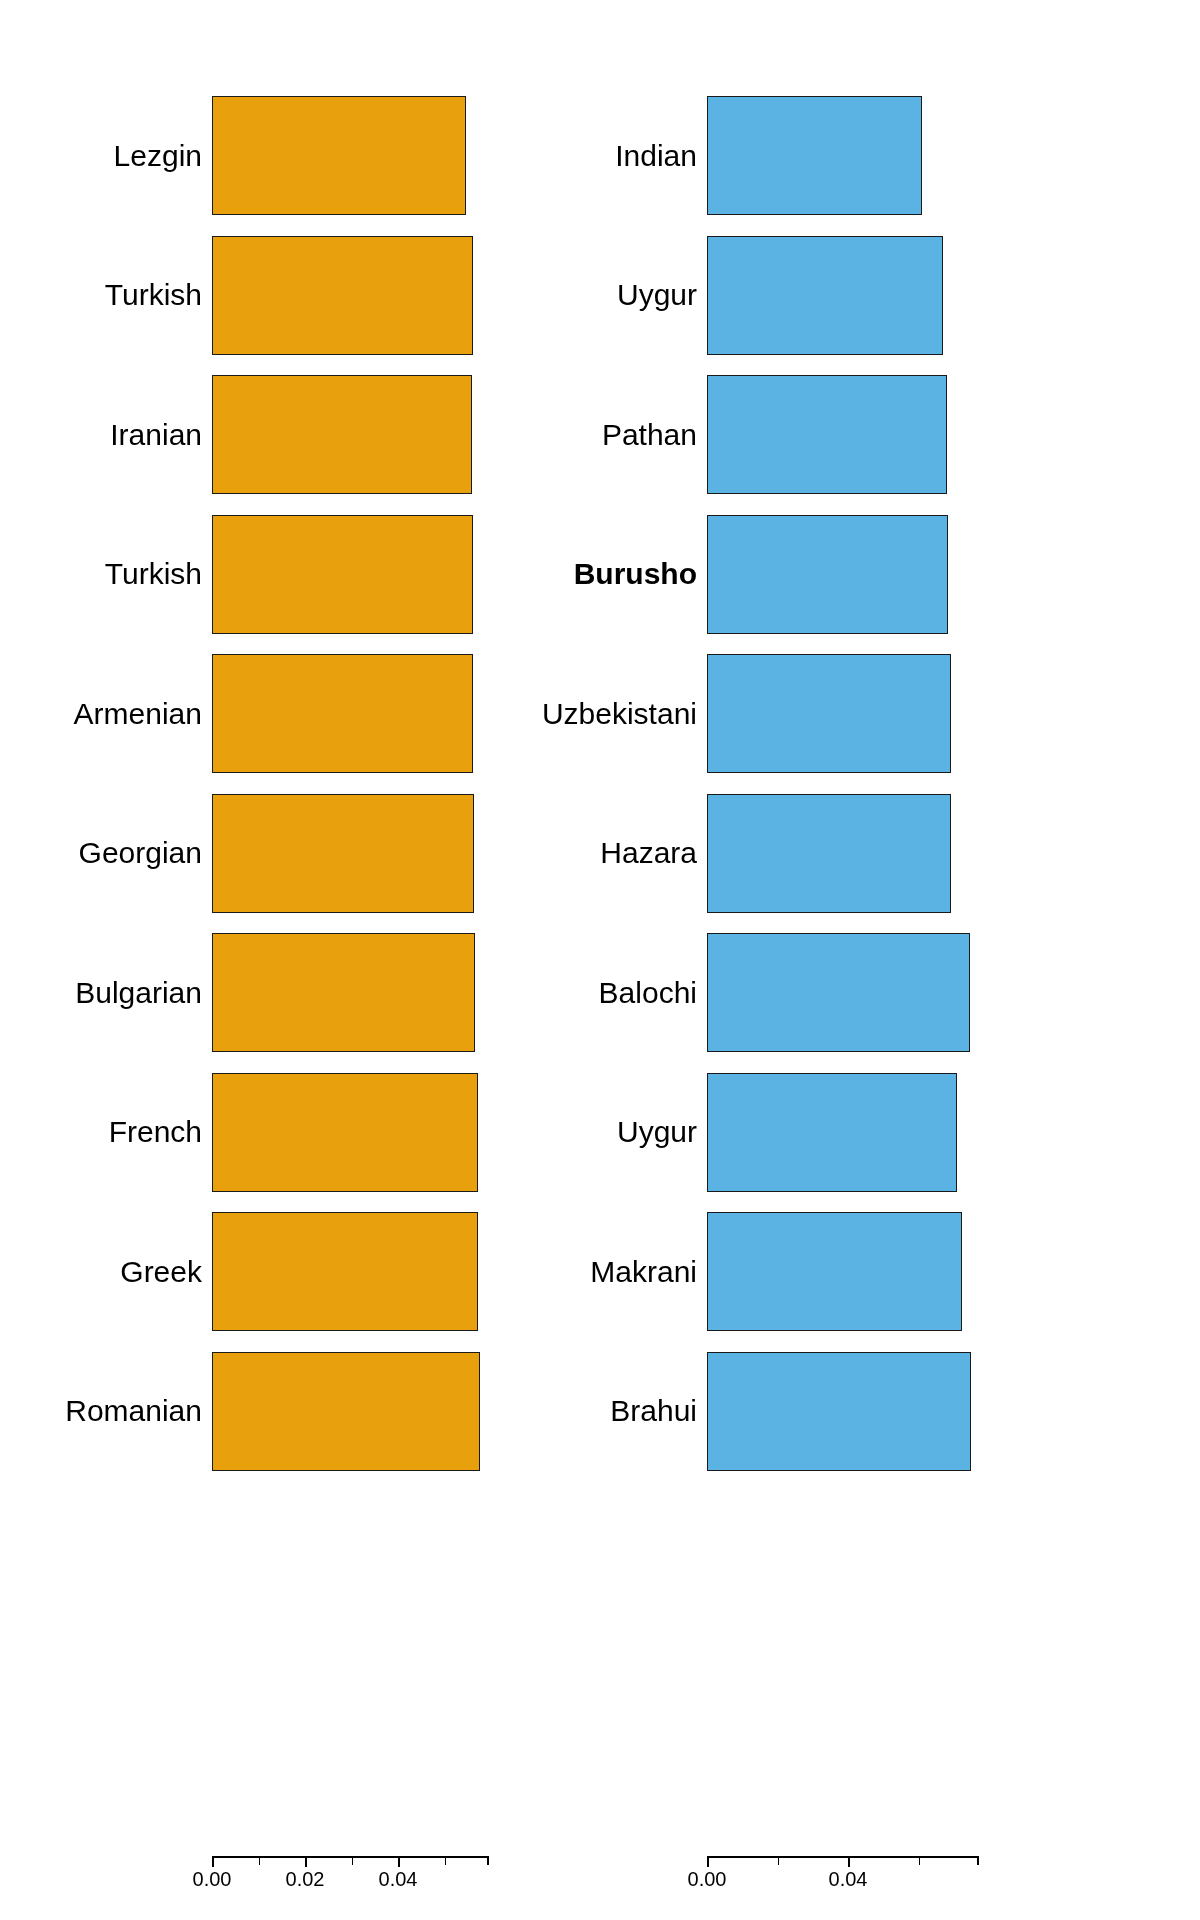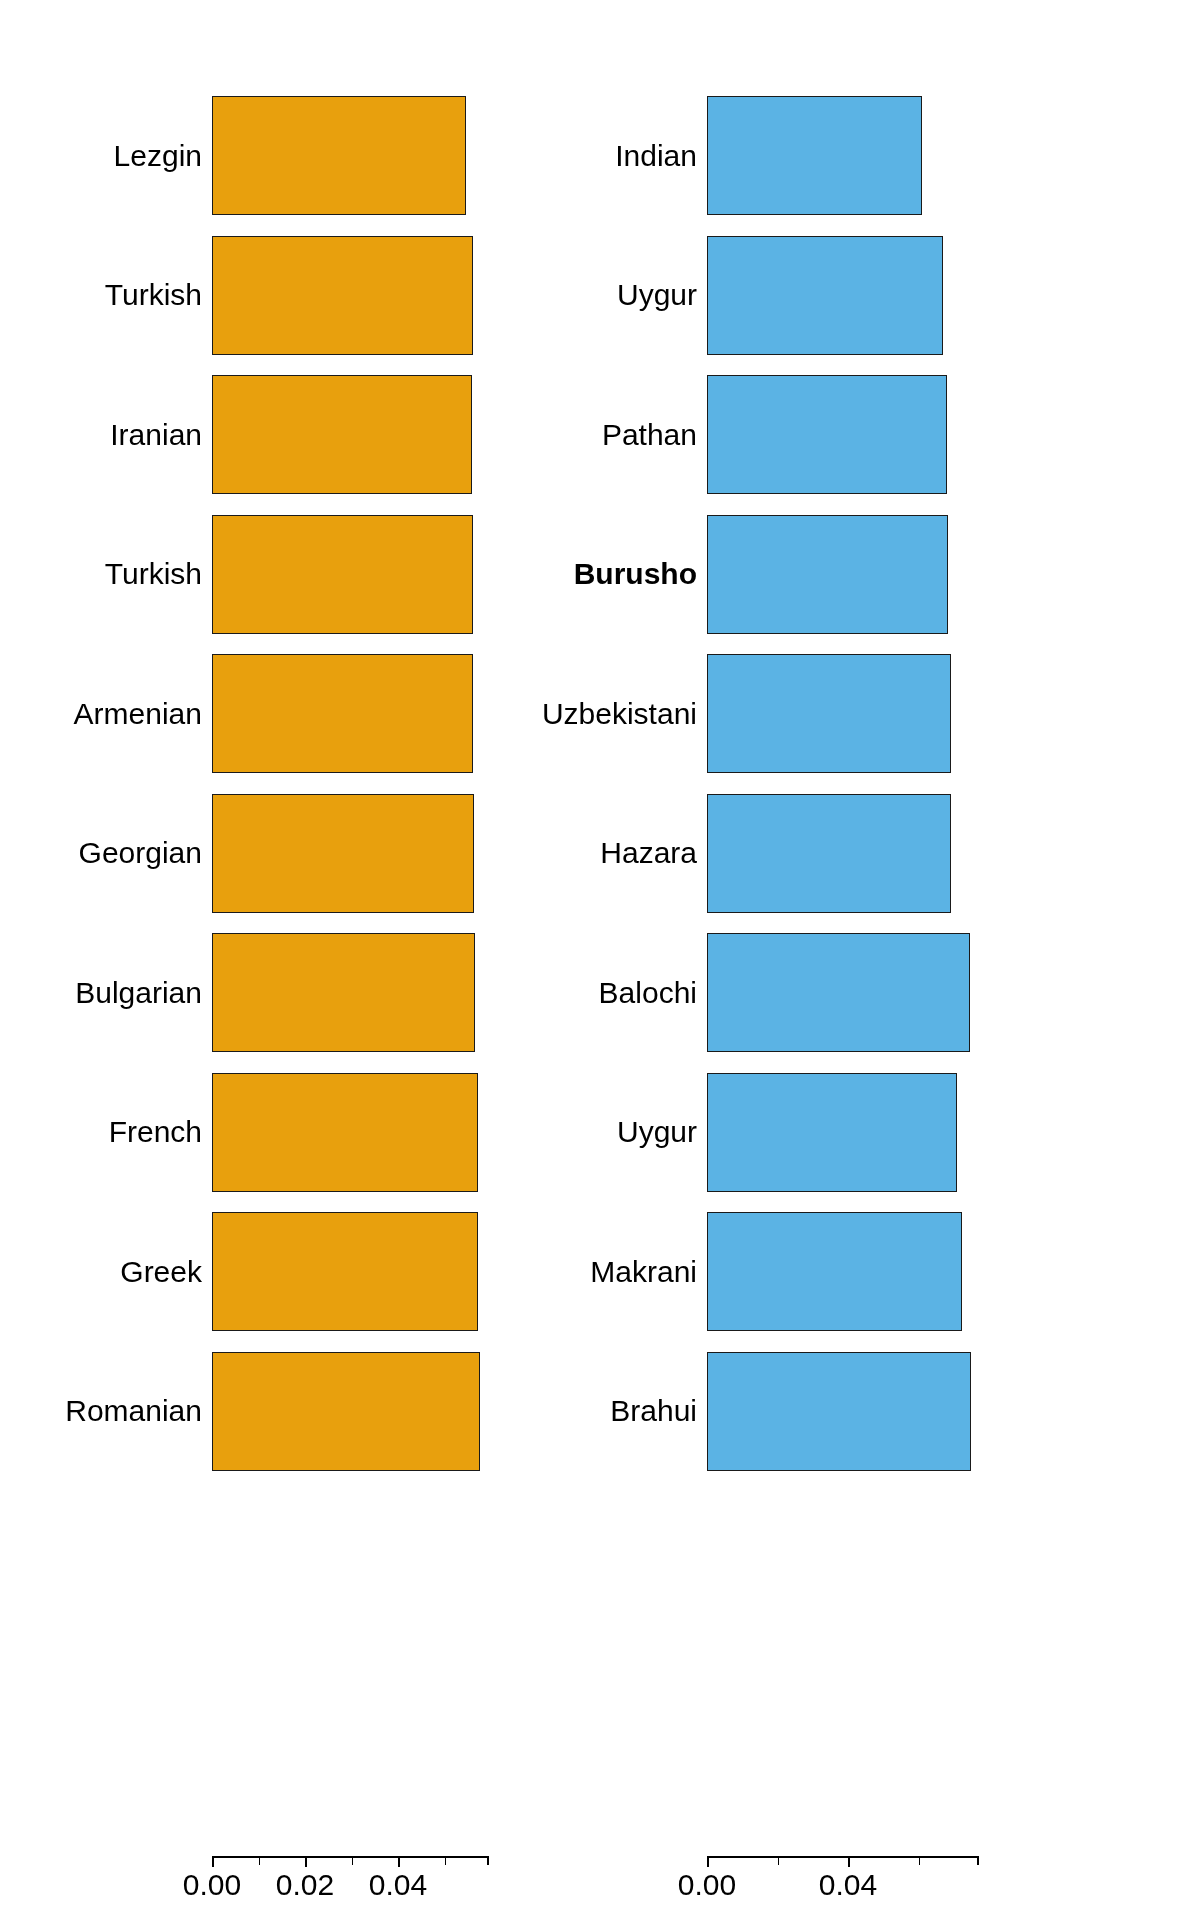--- a/index.html
+++ b/index.html
@@ -68,21 +68,21 @@
     position: absolute;
     top: 0;
     width: 1.6px;
     background: #000000;
   }
   .tick.major { height: 11px; }
   .tick.minor { height: 9px; }
   .tick-label {
     position: absolute;
     top: 12px;
-    font-size: 30px;
+    font-size: 20px;
     color: #000000;
     transform: translateX(-50%);
     white-space: nowrap;
   }
 </style>
 </head>
 <body>
 
 <div id="figure">
 

